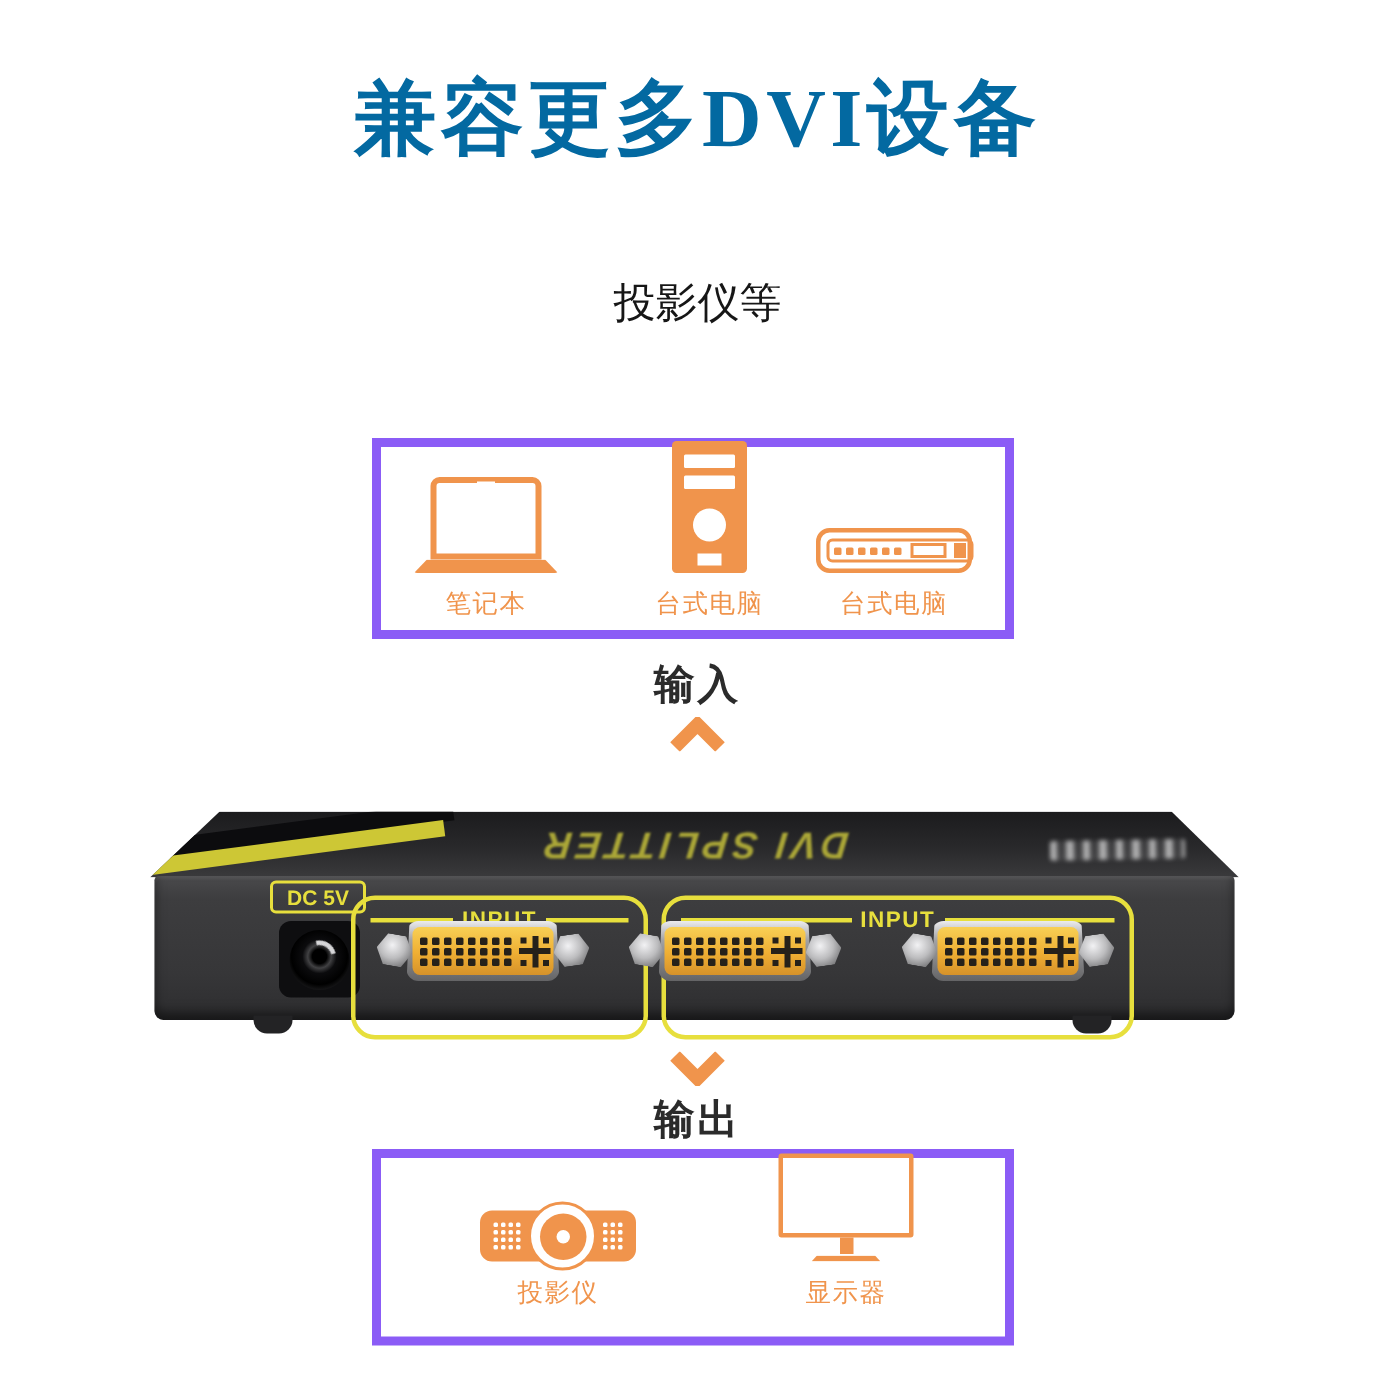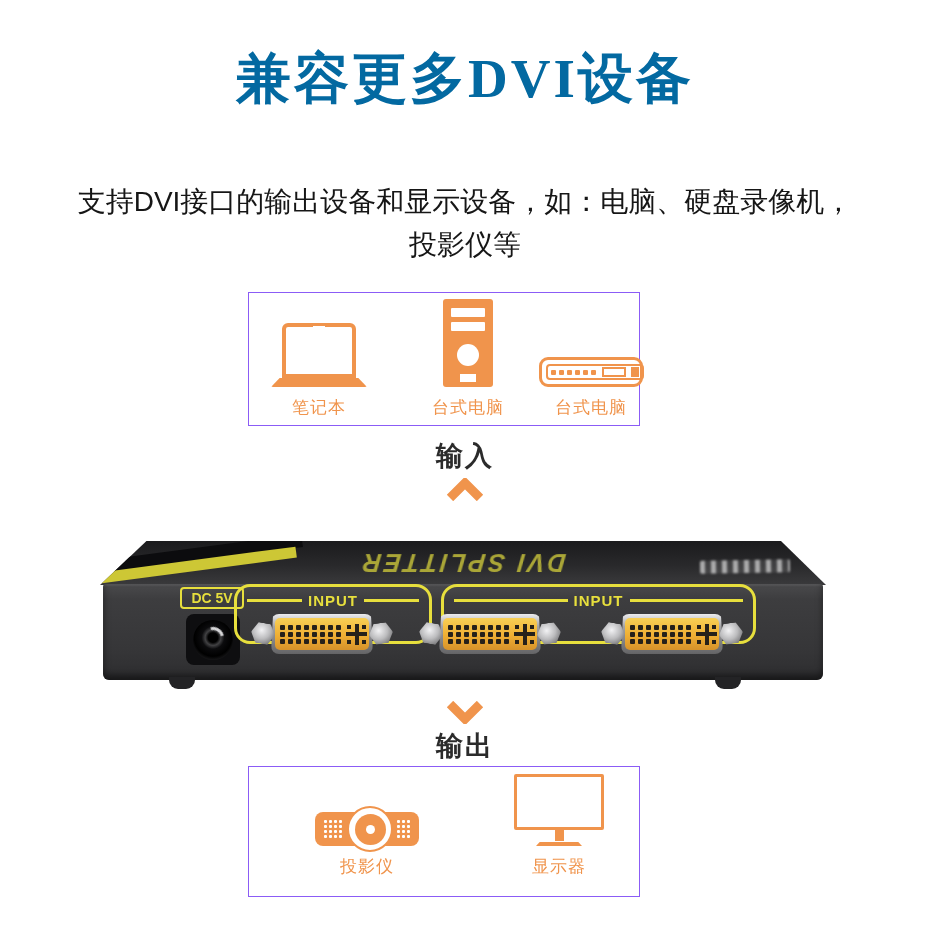--- a/index.html
+++ b/index.html
@@ -8,21 +8,21 @@
           font-family:"Liberation Sans","DejaVu Sans",sans-serif; }
 
   
   .title { position:absolute; top:42px; left:0; width:100%; text-align:center;
            font-family:"Liberation Serif","DejaVu Serif",serif; font-size:55px; font-weight:700;
            color:#0369a1; letter-spacing:3px; }
   .subtitle { position:absolute; top:180px; left:0; width:100%; text-align:center;
               font-size:28px; color:#161616; line-height:43px; font-weight:500; }
 
   
-  .obox { position:absolute; left:248px; width:392px; border:1px solid #8b5cf6; background:#fff; }
+  .obox { position:absolute; left:248px; width:428px; border:6px solid #8b5cf6; background:#fff; }
   .obox.sources { top:292px; height:134px; }
   .obox.outputs { top:766px; height:131px; }
   .cell { position:absolute; width:150px; display:flex; flex-direction:column; align-items:center; }
   .cell .dlabel { margin-top:9px; font-size:17px; color:#f0944c; letter-spacing:1px; }
 
   
   .icon-laptop { position:relative; width:96px; height:64px; }
   .lap-screen { position:absolute; left:11px; top:0; width:74px; height:55px;
                 border:4px solid #f0944c; border-radius:6px 6px 0 0; background:#fff; }
   .lap-notch { position:absolute; left:50%; top:-1px; margin-left:-6px; width:12px; height:4px; background:#fff; }
@@ -93,21 +93,21 @@
   .dcbox { position:absolute; left:77px; top:3px; width:64px; height:22px; border:2px solid #e7df3d;
            border-radius:4px; color:#e7df3d; font-size:14px; font-weight:700; text-align:center; line-height:18px; }
   .jack { position:absolute; left:83px; top:30px; width:54px; height:51px; background:#0e0e10; border-radius:8px;
           display:flex; align-items:center; justify-content:center; }
   .jack-hole { width:40px; height:40px; border-radius:50%;
                background:radial-gradient(circle at 50% 44%,#000 0 16%,#414143 26%,#0b0b0d 38%,#000 62%,#1c1c1e 78%);
                position:relative; }
   .jack-glint { position:absolute; left:9px; top:7px; width:22px; height:22px; border-radius:50%;
                 border:3px solid transparent; border-top-color:#d6d6d8; transform:rotate(32deg); filter:blur(.4px); }
 
-  .fieldset { position:absolute; top:0; height:60px; border:3px solid #e7df3d; border-radius:16px;padding-left:40px; }
+  .fieldset { position:absolute; top:13px; height:96px; border:3px solid #e7df3d; border-radius:16px;padding-left:40px; }
   .fieldset.input  { left:131px; width:198px; }
   .fieldset.output { left:338px; width:315px; }
   .legend { position:absolute; top:5px; left:10px; right:10px; display:flex; align-items:center; gap:6px; }
   .legend .ln { flex:1; height:3px; background:#e7df3d; }
   .legend .tx { color:#e7df3d; font-size:15px; font-weight:700; letter-spacing:1px; }
 
   .dvi { position:absolute; top:28px; width:144px; height:44px; }
   .dvi.in  { left:147px; } .dvi.o1 { left:315px; } .dvi.o2 { left:497px; }
   .screw { position:absolute; top:11px; width:24px; height:21px;
            background:radial-gradient(circle at 42% 35%,#f2f2f4,#bcbcbe 45%,#707072 85%);
@@ -129,21 +129,20 @@
   .cross i.c2 { left:1px; bottom:1px; } .cross i.c3 { right:1px; bottom:1px; }
 </style>
 </head>
 <body>
 
 <div class="page">
 
   <div class="title">兼容更多DVI设备</div>
 
   <div class="subtitle">
-    <div>支持DVI接口的输出设备和显示设备，如：电脑、硬盘录像机，</div>
     <div>投影仪等</div>
   </div>
 
   <div class="obox sources">
     <div class="cell" style="left:-5px; bottom:6px;">
       <div class="icon-laptop">
         <div class="lap-screen">
             <div class="lap-notch"></div>
           </div>
         <div class="lap-base"></div>

